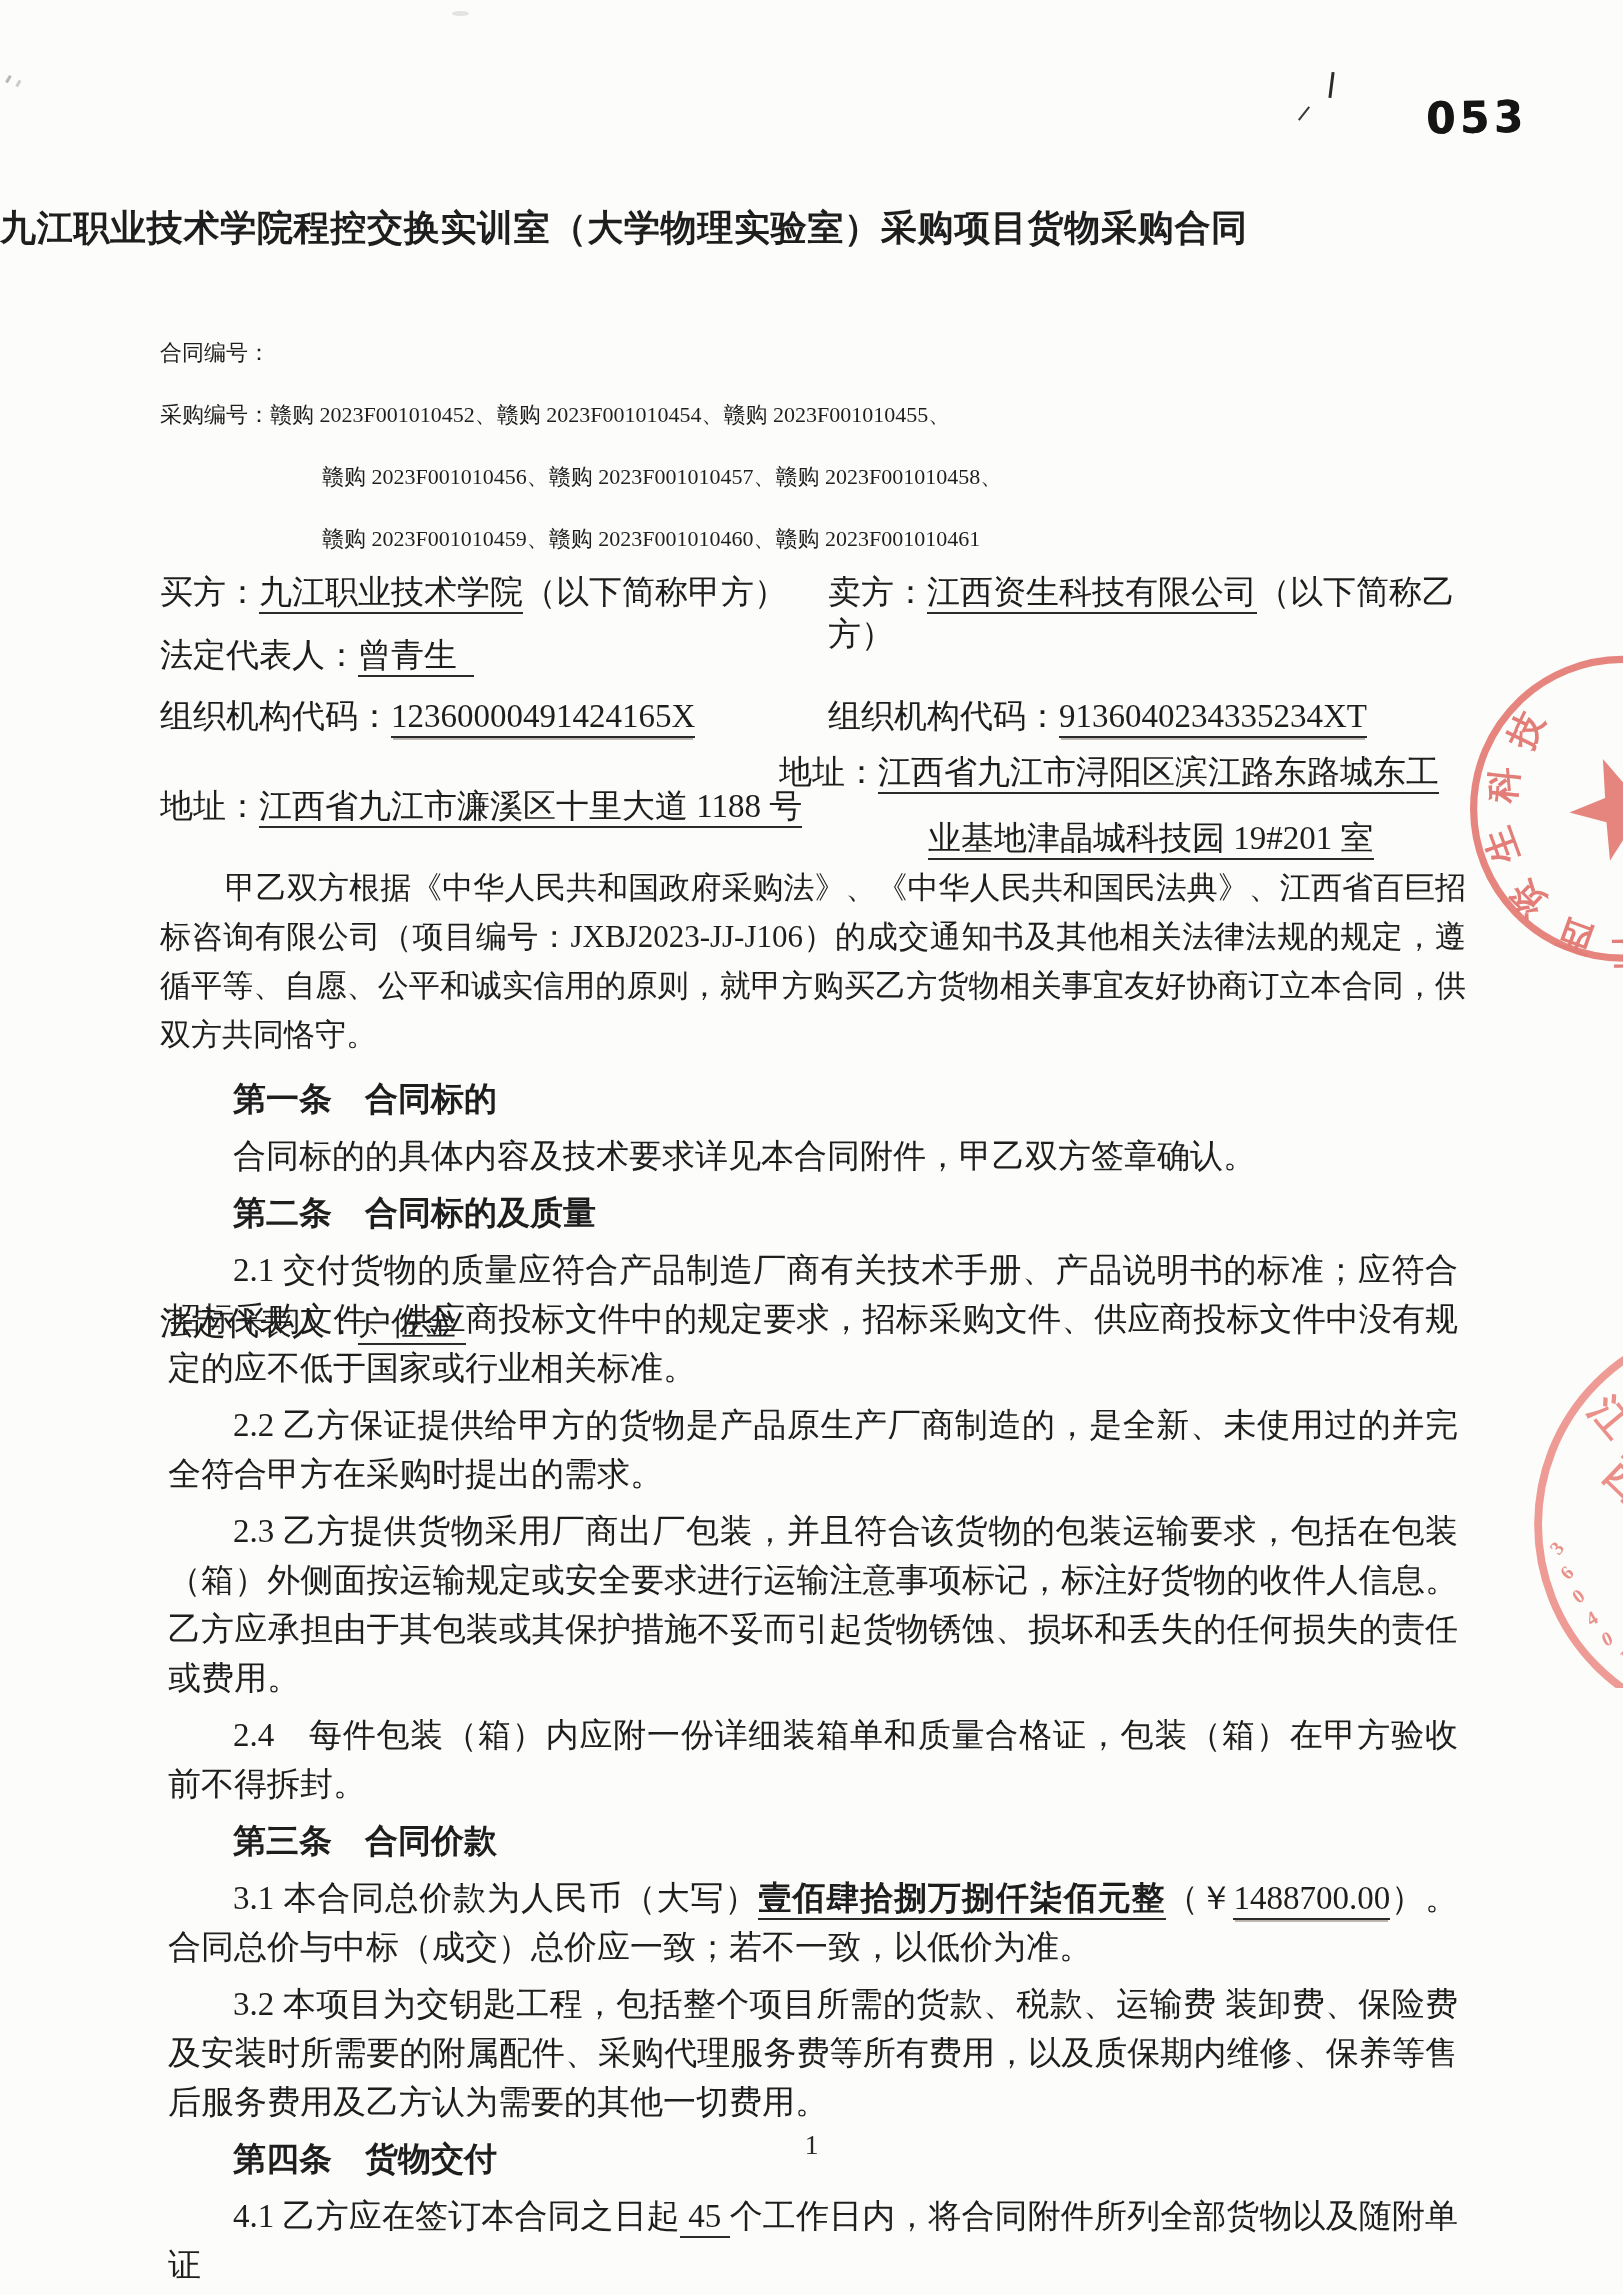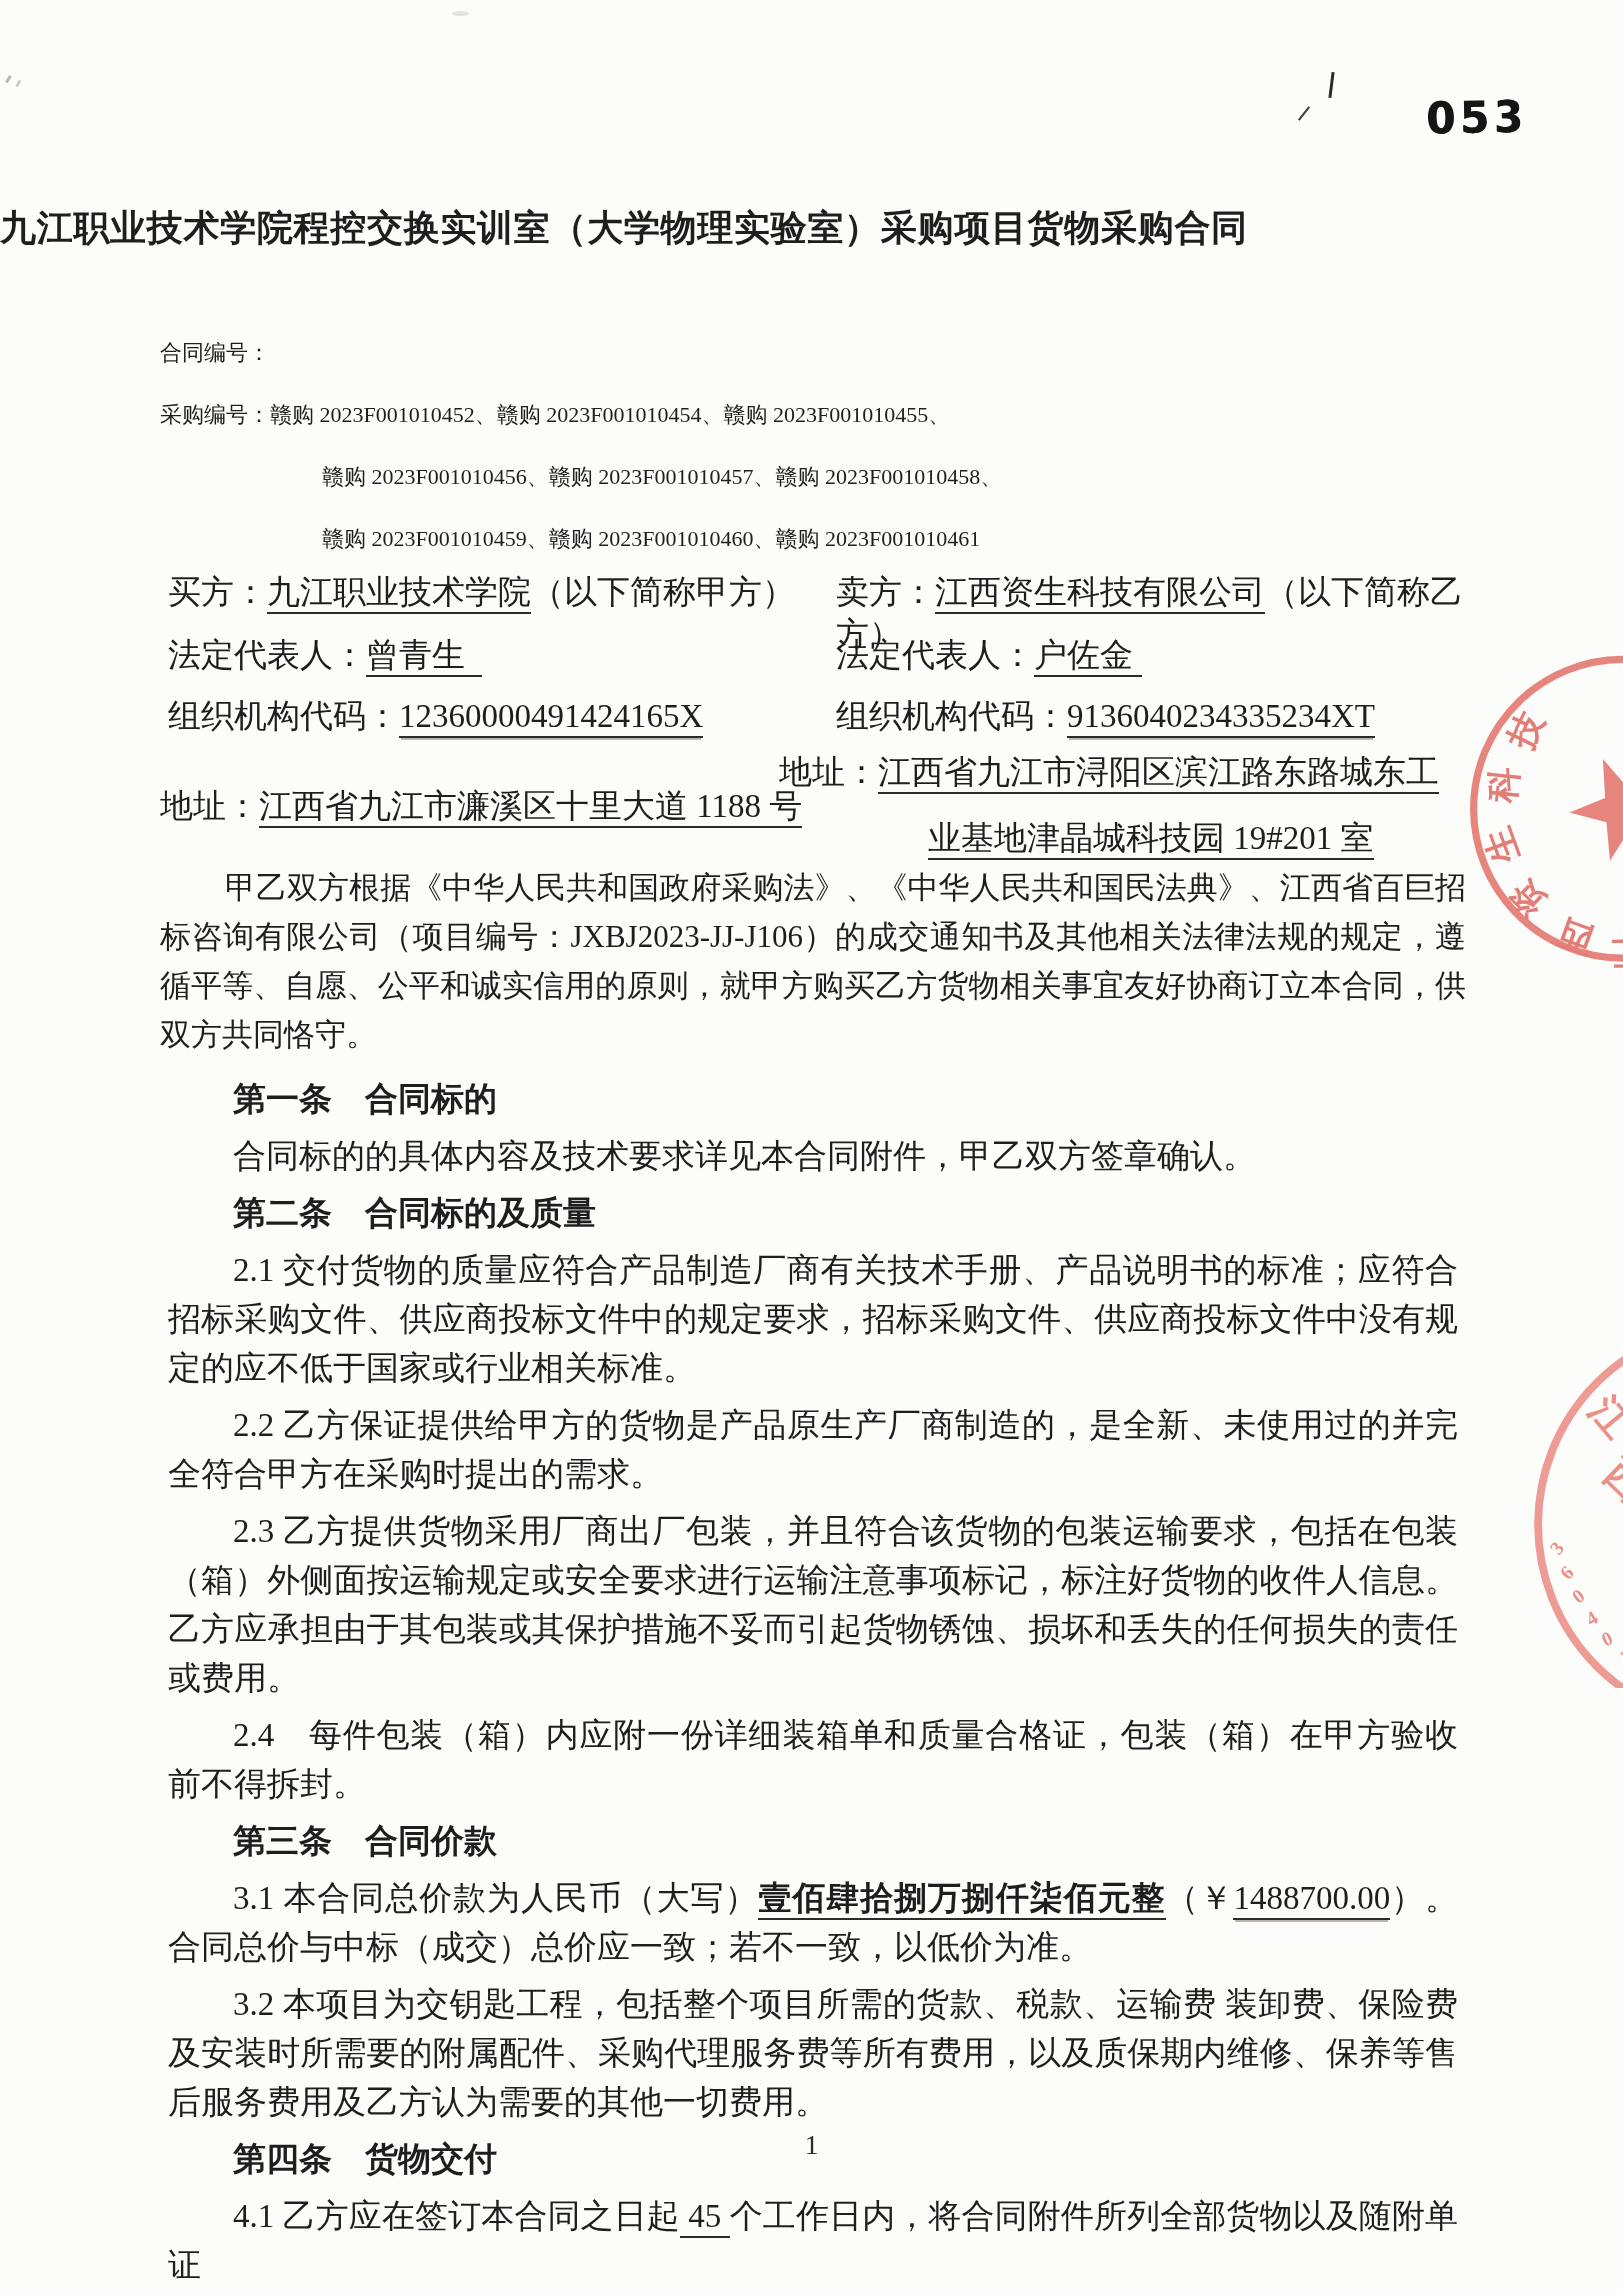--- a/index.html
+++ b/index.html
@@ -21,21 +21,21 @@
   }
   
   .doc-title{
     position:absolute;left:0;right:0;top:204px;
     text-align:left;font-size:36px;font-weight:bold;letter-spacing:0.7px;
   }
   
   .meta{position:absolute;left:160px;top:322px;width:1306px;font-size:22px;line-height:62px;}
   .meta .cont{padding-left:162px;}
   
-  .prow{position:absolute;left:160px;width:1306px;display:flex;font-size:33px;line-height:42px;margin-left:8px;}
+  .prow{position:absolute;left:160px;width:1306px;display:flex;font-size:33px;line-height:42px;}
   .prow .lcell{width:668px;flex:0 0 668px;}
   .prow .rcell{flex:1;}
   .abs-line{position:absolute;font-size:33px;line-height:42px;}
   .u{border-bottom:2px solid #2b2b2b;padding-bottom:2px;}
   .u2{border-bottom:2px solid #2b2b2b;padding-bottom:2px;box-shadow:0 3.9px 0 -2px #b9b3ab;}
   
   .preamble{
     position:absolute;left:160px;top:863px;width:1306px;
     font-size:31px;line-height:49px;text-align:justify;text-indent:65px;
   }
@@ -87,21 +87,21 @@
 
   <div class="prow" style="top:571px;">
     <div class="lcell">
       <span>买方：</span><span class="u">九江职业技术学院</span><span>（以下简称甲方）</span>
     </div>
     <div class="rcell">
       <span>卖方：</span><span class="u">江西资生科技有限公司</span><span>（以下简称乙方）</span>
     </div>
   </div>
 
-  <div class="prow" style="top:634px;">
+  <div class="prow" style="top:634px;flex-direction:column;">
     <div class="lcell">
       <span>法定代表人：</span><span class="u" style="padding-right:17px;">曾青生</span>
     </div>
     <div class="rcell">
       <span>法定代表人：</span><span class="u" style="padding-right:9.2px;">户佐金</span>
     </div>
   </div>
 
   <div class="prow" style="top:695px;">
     <div class="lcell">

